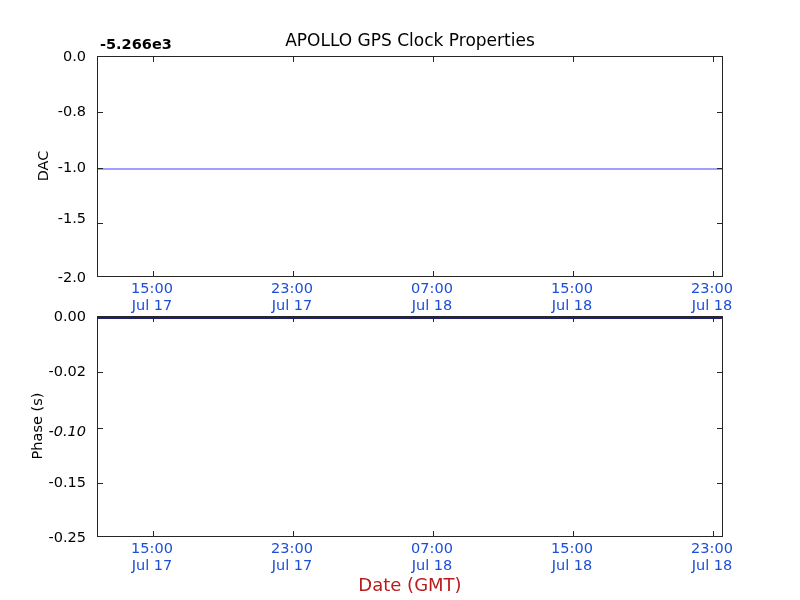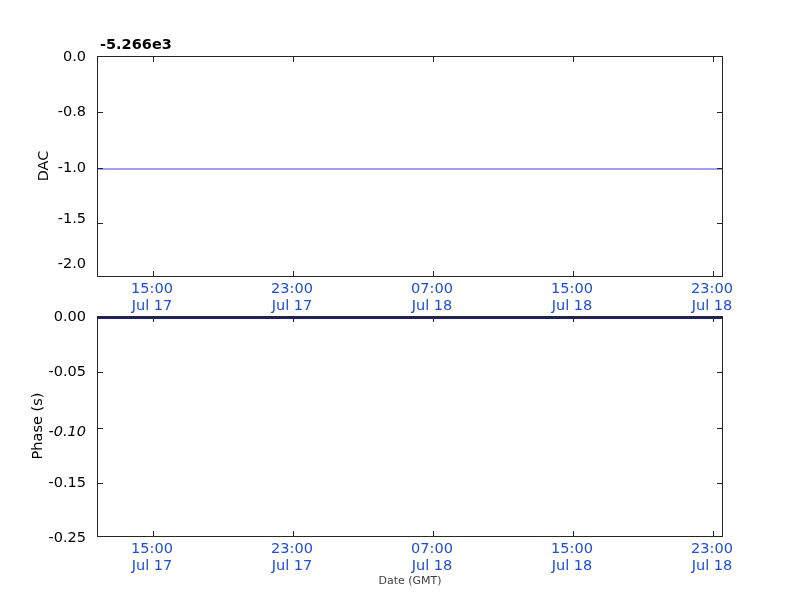--- a/index.html
+++ b/index.html
@@ -163,53 +163,54 @@
     width: 120px;
     text-align: center;
     transform: rotate(-90deg);
   }
   #xlabel-main {
     position: absolute;
     left: 97px;
     top: 574px;
     width: 626px;
     text-align: center;
-    font-size: 11px;
-    color: #404040;
+    font-size: 18px;
+    color: #b91c1c;
   }
 
   
   .offset-text {
     position: absolute;
     font-size: 14.5px;
     white-space: nowrap;
     color: #000000;
   }
   #dac-offset-text {
     left: 100px;
     top: 36px;
     font-weight: bold;
   }
 </style>
 </head>
 <body>
 
 <div id="figure">
 
+  <div class="fig-title">APOLLO GPS Clock Properties</div>
 
   <div class="offset-text" id="dac-offset-text">-5.266e3</div>
 
   <div class="ylabel" id="ylabel-dac">DAC</div>
 
   <div class="ytick-col" id="ytick-col-dac">
     <div class="ytick-label" style="top:0px;"><span>0.0</span></div>
     <div class="ytick-label" style="top:55.25px;"><span>-0.8</span></div>
     <div class="ytick-label" style="top:110.5px;"><span>-1.0</span></div>
     <div class="ytick-label" style="top:162px;"><span>-1.5</span></div>
-    <div class="ytick-label" style="top:207px;text-align:center;"><span>-2.0</span></div>
+    <div class="ytick-label" style="top:221px;text-align:center;"><span>-2.0</span></div>
   </div>
 
   <div class="axes" id="axes-dac">
     <div class="plot-area">
 
       <div class="dataline" id="dac-series-line" style="top:110.5px;"></div>
     </div>
 
     <div class="ytick-mark" style="top:55.25px;"></div>
     <div class="ytick-mark" style="top:110.5px;"></div>
@@ -248,21 +249,21 @@
   </div>
   <div class="xtick-label" style="left:712px; top:280px;">
     <span class="xt-time">23:00</span>
     <span class="xt-date">Jul 18</span>
   </div>
 
   <div class="ylabel" id="ylabel-phase">Phase (s)</div>
 
   <div class="ytick-col" id="ytick-col-phase">
     <div class="ytick-label" style="top:0px;"><span>0.00</span></div>
-    <div class="ytick-label" style="top:55.25px;"><span>-0.05</span></div>
+    <div class="ytick-label" style="top:55.25px;"><span>-0.02</span></div>
     <div class="ytick-label" style="top:115px;font-style:italic;"><span>-0.10</span></div>
     <div class="ytick-label" style="top:165.75px;text-decoration:underline;"><span>-0.15</span></div>
     <div class="ytick-label" style="top:221px;"><span>-0.25</span></div>
   </div>
 
   <div class="axes" id="axes-phase">
     <div class="plot-area">
 
       <div class="dataline" id="phase-series-line" style="top:0px;"></div>
     </div>

